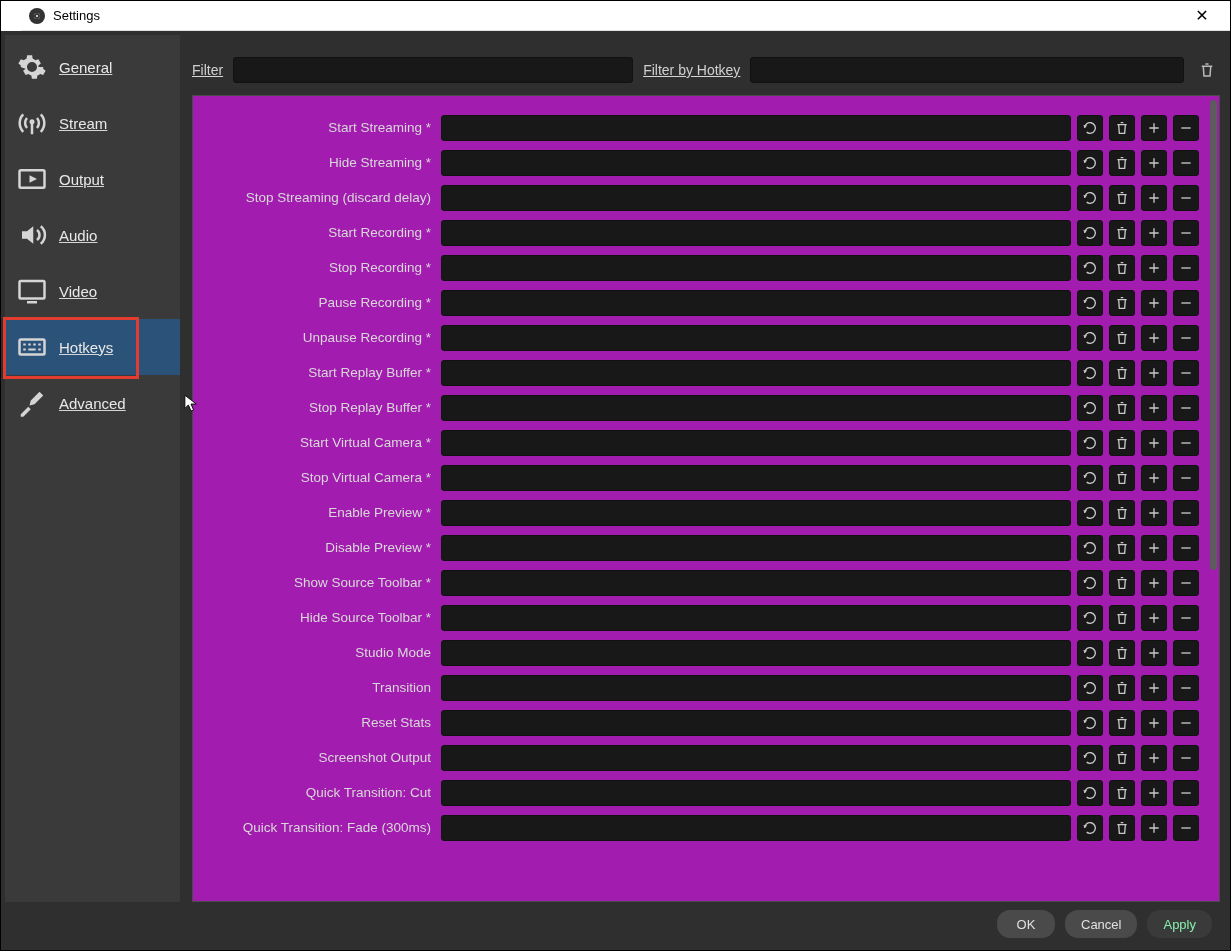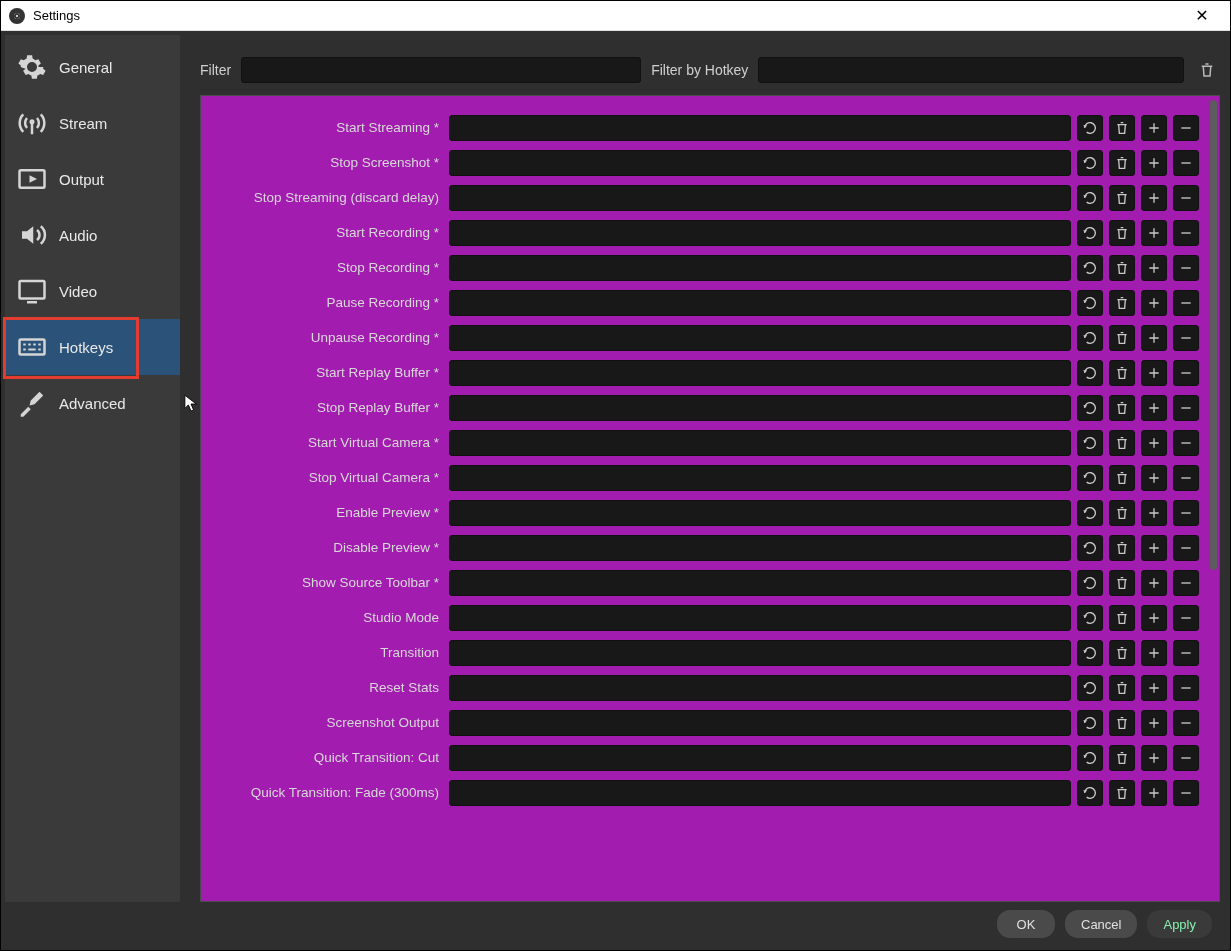--- a/index.html
+++ b/index.html
@@ -22,20 +22,21 @@
     position: relative;
   }
   .titlebar {
     height: 30px;
     background: #fff;
     color: #000;
     display: flex;
     align-items: center;
     padding: 0 8px;
     border-bottom: 1px solid #e0e0e0;
+    margin-left: 20px;
   }
   .titlebar .app-icon {
     width: 16px; height: 16px;
     border-radius: 50%;
     background: #333;
     margin-right: 8px;
     position: relative;
     display:flex; align-items:center; justify-content:center;
   }
   .titlebar .app-icon::after{
@@ -53,22 +54,23 @@
   .chrome {
     flex: 1;
     background: #2f2f2f;
     padding: 4px;
     display: flex;
     flex-direction: column;
   }
   .body-row {
     flex: 1;
     display: flex;
-    gap: 14px;
+    gap: 6px;
     min-height: 0;
+    text-decoration: underline;
   }
   .sidebar {
     width: 175px;
     background: #3a3a3a;
     display: flex;
     flex-direction: column;
     padding-top: 4px;
   }
   .side-item {
     height: 56px;
@@ -360,21 +362,21 @@
                     <use href="#i-plus"></use>
                   </svg>
                 </span>
                 <span class="hk-btn">
                   <svg viewBox="0 0 24 24">
                     <use href="#i-minus"></use>
                   </svg>
                 </span>
               </div>
               <div class="hk-row">
-                <div class="hk-label">Stop Screenshot *</div>
+                <div class="hk-label">Hide Streaming *</div>
                 <input class="hk-input" value="" style="">
                 <span class="hk-btn">
                   <svg viewBox="0 0 24 24">
                     <use href="#i-undo"></use>
                   </svg>
                 </span>
                 <span class="hk-btn">
                   <svg viewBox="0 0 24 24">
                     <use href="#i-trash"></use>
                   </svg>
@@ -649,20 +651,44 @@
                   </svg>
                 </span>
                 <span class="hk-btn">
                   <svg viewBox="0 0 24 24">
                     <use href="#i-minus"></use>
                   </svg>
                 </span>
               </div>
               <div class="hk-row">
                 <div class="hk-label">Show Source Toolbar *</div>
+                <input class="hk-input" value="" style="">
+                <span class="hk-btn">
+                  <svg viewBox="0 0 24 24">
+                    <use href="#i-undo"></use>
+                  </svg>
+                </span>
+                <span class="hk-btn">
+                  <svg viewBox="0 0 24 24">
+                    <use href="#i-trash"></use>
+                  </svg>
+                </span>
+                <span class="hk-btn">
+                  <svg viewBox="0 0 24 24">
+                    <use href="#i-plus"></use>
+                  </svg>
+                </span>
+                <span class="hk-btn">
+                  <svg viewBox="0 0 24 24">
+                    <use href="#i-minus"></use>
+                  </svg>
+                </span>
+              </div>
+              <div class="hk-row">
+                <div class="hk-label">Hide Source Toolbar *</div>
                 <input class="hk-input" value="" style="">
                 <span class="hk-btn">
                   <svg viewBox="0 0 24 24">
                     <use href="#i-undo"></use>
                   </svg>
                 </span>
                 <span class="hk-btn">
                   <svg viewBox="0 0 24 24">
                     <use href="#i-trash"></use>
                   </svg>

